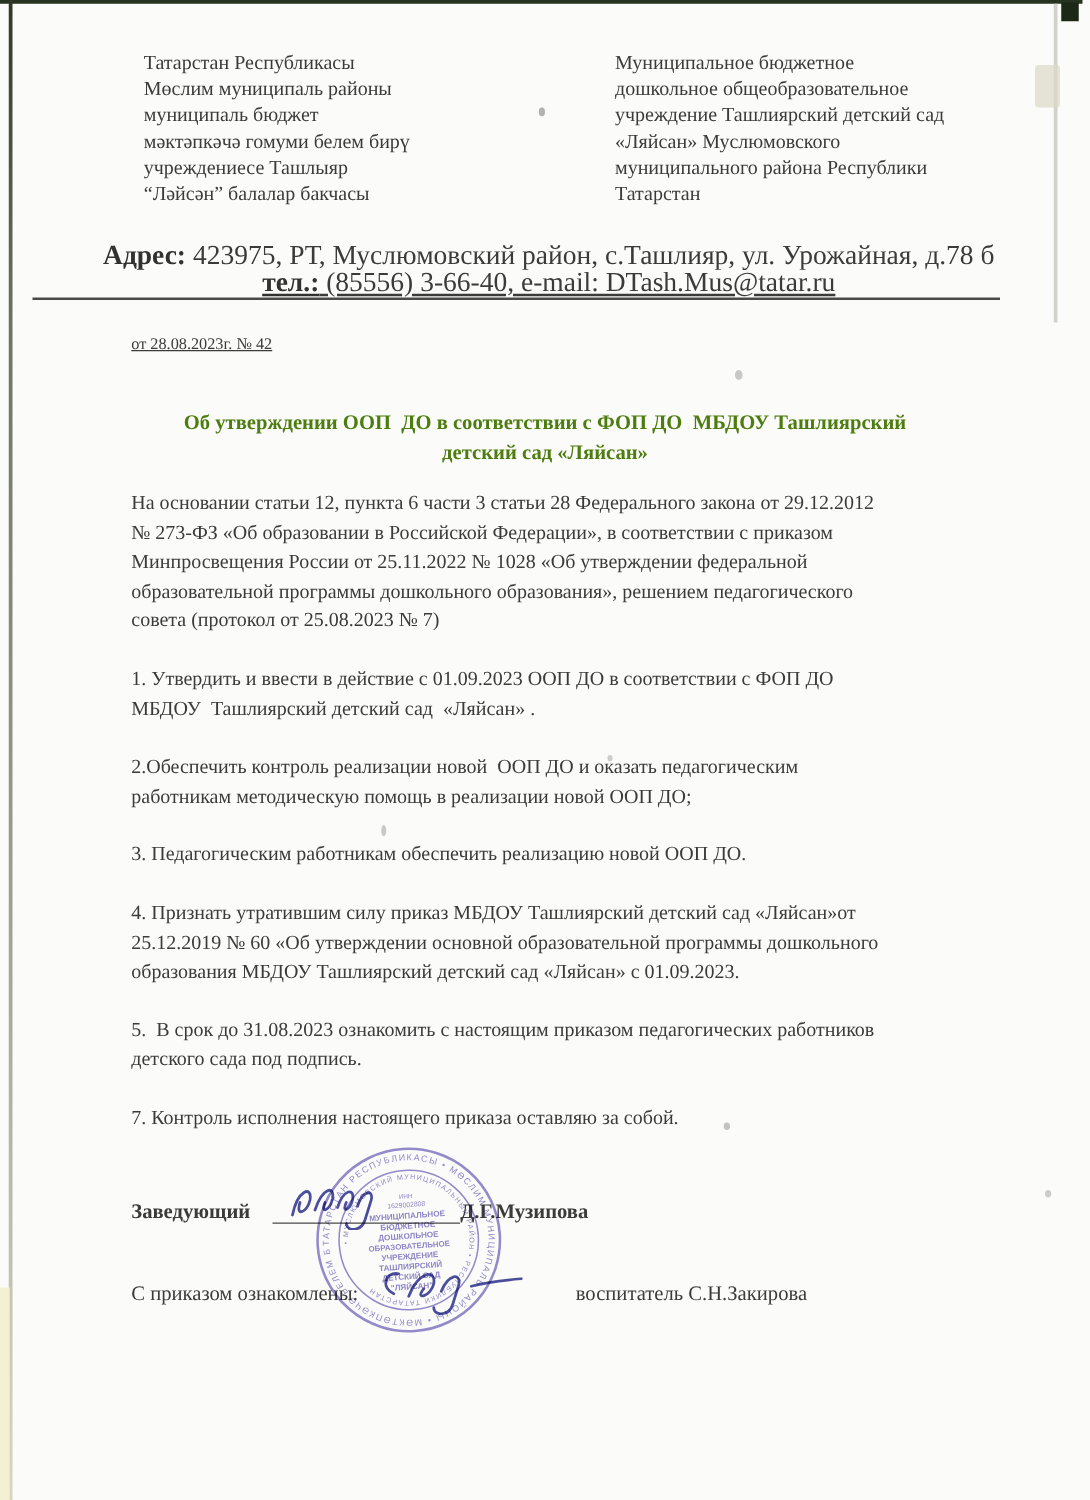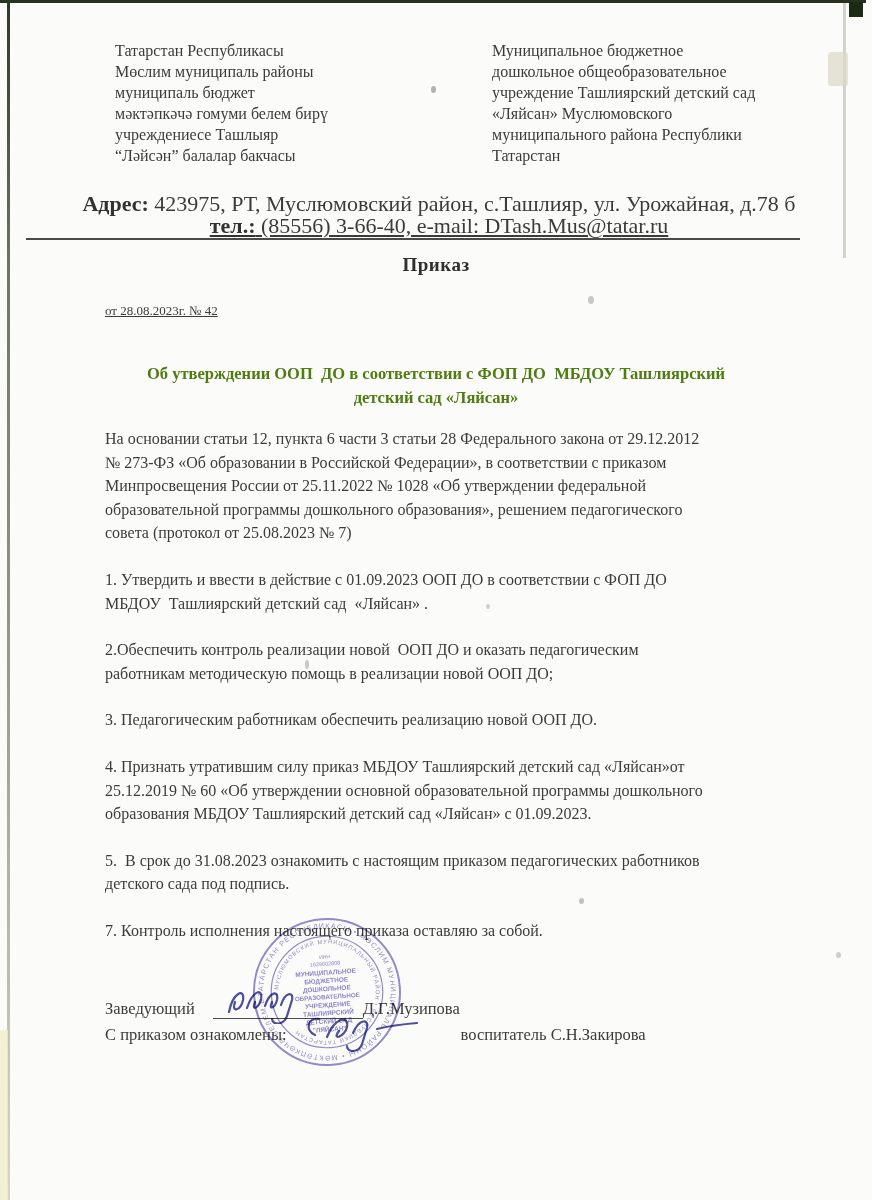--- a/index.html
+++ b/index.html
@@ -39,21 +39,21 @@
 
   .doc-title{margin-top:14px;text-align:center;font-size:19px;font-weight:bold;color:#2f2f2f;letter-spacing:.5px;}
   .order-date{margin:27px 0 0 105px;font-size:13px;text-decoration:underline;}
   .subject{margin:43px 105px 0 105px;text-align:center;font-weight:bold;font-size:16.5px;line-height:24px;color:#4d7c0f;}
   .bodytext{margin:17px 70px 0 105px;font-size:16px;line-height:23.6px;}
   .bodytext p{margin:0 0 23px 0;}
   .prikaz{margin-bottom:23px;}
 
   
   .sig-row{position:absolute;left:105px;font-size:16.5px;display:flex;align-items:flex-end;}
-  .sig-row1{top:998px;}
+  .sig-row1{top:958px;font-weight:bold;}
   .sig-row2{top:1001px;}
   .sig-line{display:inline-block;width:150px;border-bottom:1.5px solid #4a4a4a;position:relative;height:20px;margin-left:18px;}
   .sig-svg{position:absolute;left:8px;bottom:-6px;mix-blend-mode:multiply;}
   .sig-svg2{display:inline-block;vertical-align:bottom;margin:0 14px 0 10px;mix-blend-mode:multiply;position:relative;top:8px;}
   .sig-name{margin-left:0px;}
 
   
   .stamp{
     position:absolute;left:251px;top:916px;width:152px;height:152px;
     mix-blend-mode:multiply;opacity:.88;transform:rotate(-4deg);
@@ -90,21 +90,20 @@
 «Ляйсан» Муслюмовского
 муниципального района Республики
 Татарстан</div>
   </div>
 
   <div class="address-block">
     <div class="address-inner"><span class="b">Адрес:</span><span> 423975, РТ, Муслюмовский район, с.Ташлияр, ул. Урожайная, д.78 б</span></div>
     <div class="address-inner"><span class="b u">тел.:</span><span class="u"> (85556) 3-66-40,   e-mail: DTash.Mus@tatar.ru</span></div>
   </div>
 
-  <div class="doc-title">Приказ</div>
 
   <div class="order-date">от 28.08.2023г. № 42</div>
 
   <div class="subject pre">Об утверждении ООП  ДО в соответствии с ФОП ДО  МБДОУ Ташлиярский
 детский сад «Ляйсан»</div>
 
   <div class="bodytext">
     <p class="pre">На основании статьи 12, пункта 6 части 3 статьи 28 Федерального закона от 29.12.2012
 № 273-ФЗ «Об образовании в Российской Федерации», в соответствии с приказом
 Минпросвещения России от 25.11.2022 № 1028 «Об утверждении федеральной

